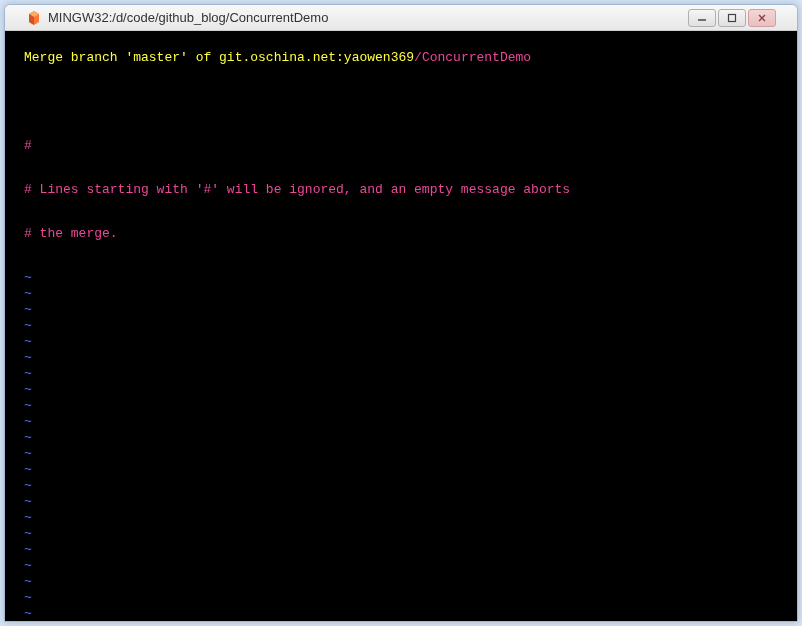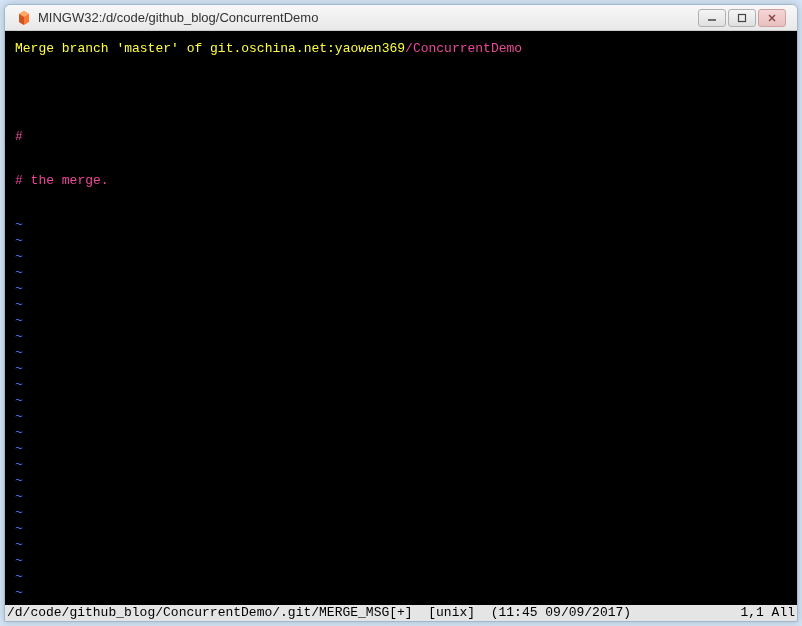--- a/index.html
+++ b/index.html
@@ -24,21 +24,21 @@
       box-shadow: 0 0 8px rgba(0,0,0,0.2);
       display: flex;
       flex-direction: column;
     }
     .titlebar {
       height: 26px;
       background: linear-gradient(#f8f8f8, #e8e8e8);
       border-bottom: 1px solid #ccc;
       display: flex;
       align-items: center;
-      padding: 0 11px;
+      padding: 0 21px;
       border-radius: 6px 6px 0 0;
     }
     .app-icon {
       width: 16px;
       height: 16px;
       margin-right: 6px;
       flex-shrink: 0;
     }
     .title-text {
       flex: 1;
@@ -72,21 +72,21 @@
       background: #000;
       font-family: "Consolas", "Courier New", monospace;
       font-size: 13px;
       line-height: 16px;
       display: flex;
       flex-direction: column;
       overflow: hidden;
     }
     .term-content {
       flex: 1;
-      padding: 10px;
+      padding: 19px;
       white-space: pre;
       overflow: hidden;
       display: flex;
       flex-direction: column;
       gap: 28px;
     }
     .merge-line {
       display: flex;
     }
     .yellow { color: #ffff40; }
@@ -140,22 +140,18 @@
           </svg>
       </div>
     </div>
   </div>
 
   <div class="terminal">
     <div class="term-content">
       <div class="merge-line"><span class="yellow">Merge branch 'master' of git.oschina.net:yaowen369</span><span class="cyan">/ConcurrentDemo</span></div>
       <div class="cyan"> </div>
       <div class="cyan">#</div>
+      <div class="cyan"># Lines starting with '#' will be ignored, and an empty message aborts</div>
       <div class="cyan"># the merge.</div>
       <div class="tildes" id="tildes"><div class="tilde">~</div><div class="tilde">~</div><div class="tilde">~</div><div class="tilde">~</div><div class="tilde">~</div><div class="tilde">~</div><div class="tilde">~</div><div class="tilde">~</div><div class="tilde">~</div><div class="tilde">~</div><div class="tilde">~</div><div class="tilde">~</div><div class="tilde">~</div><div class="tilde">~</div><div class="tilde">~</div><div class="tilde">~</div><div class="tilde">~</div><div class="tilde">~</div><div class="tilde">~</div><div class="tilde">~</div><div class="tilde">~</div><div class="tilde">~</div><div class="tilde">~</div><div class="tilde">~</div><div class="tilde">~</div><div class="tilde">~</div><div class="tilde">~</div><div class="tilde">~</div><div class="tilde">~</div></div>
-    </div>
-    <div class="statusbar">
-      <span class="status-left">/d/code/github_blog/ConcurrentDemo/.git/MERGE_MSG[+]  [unix]  (11:45 09/09/2017)</span>
-      <span class="status-mid"> </span>
-      <span class="status-right">1,1 All</span>
     </div>
   </div>
 </div>
 
 </body></html>

